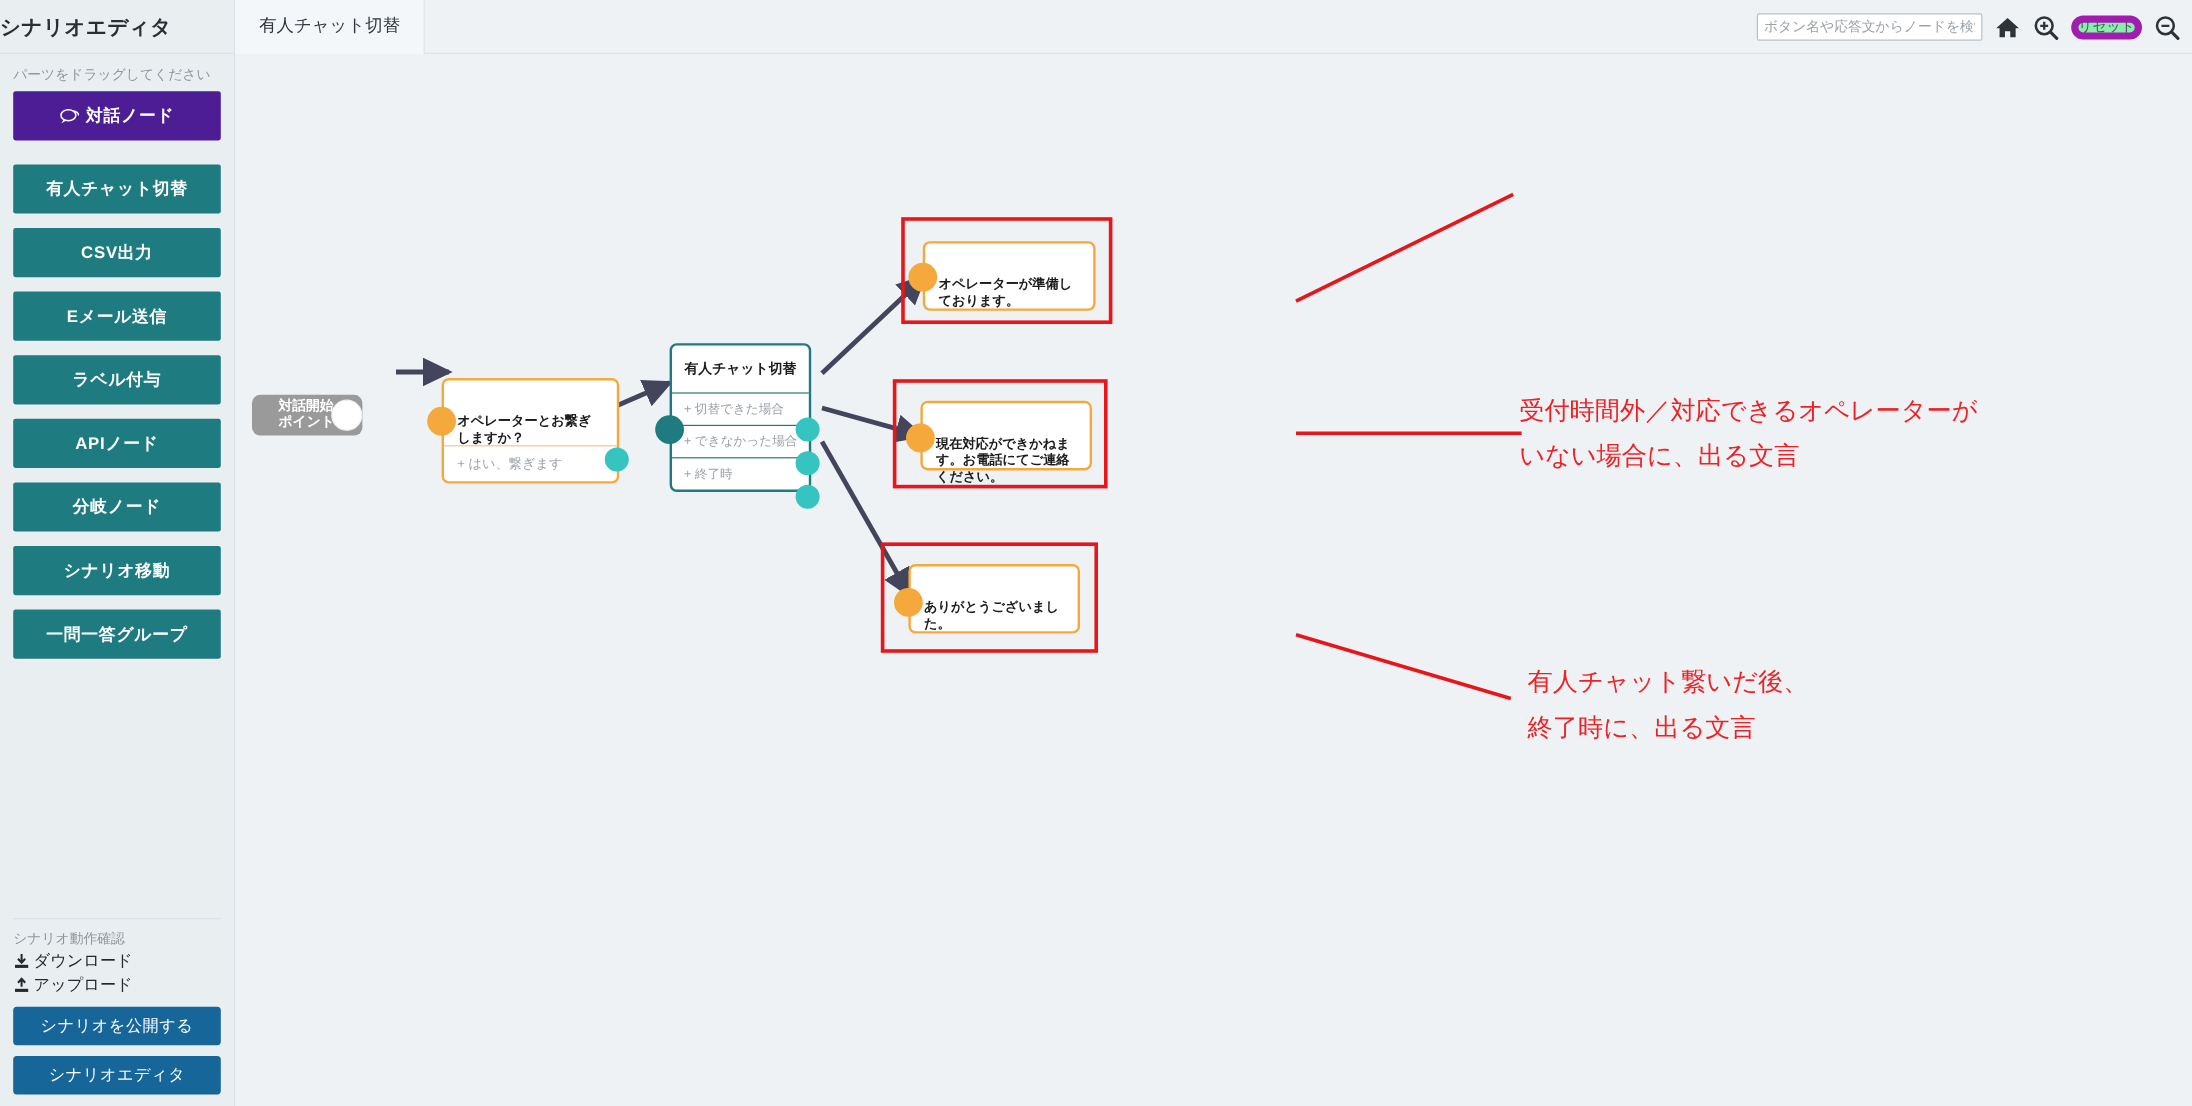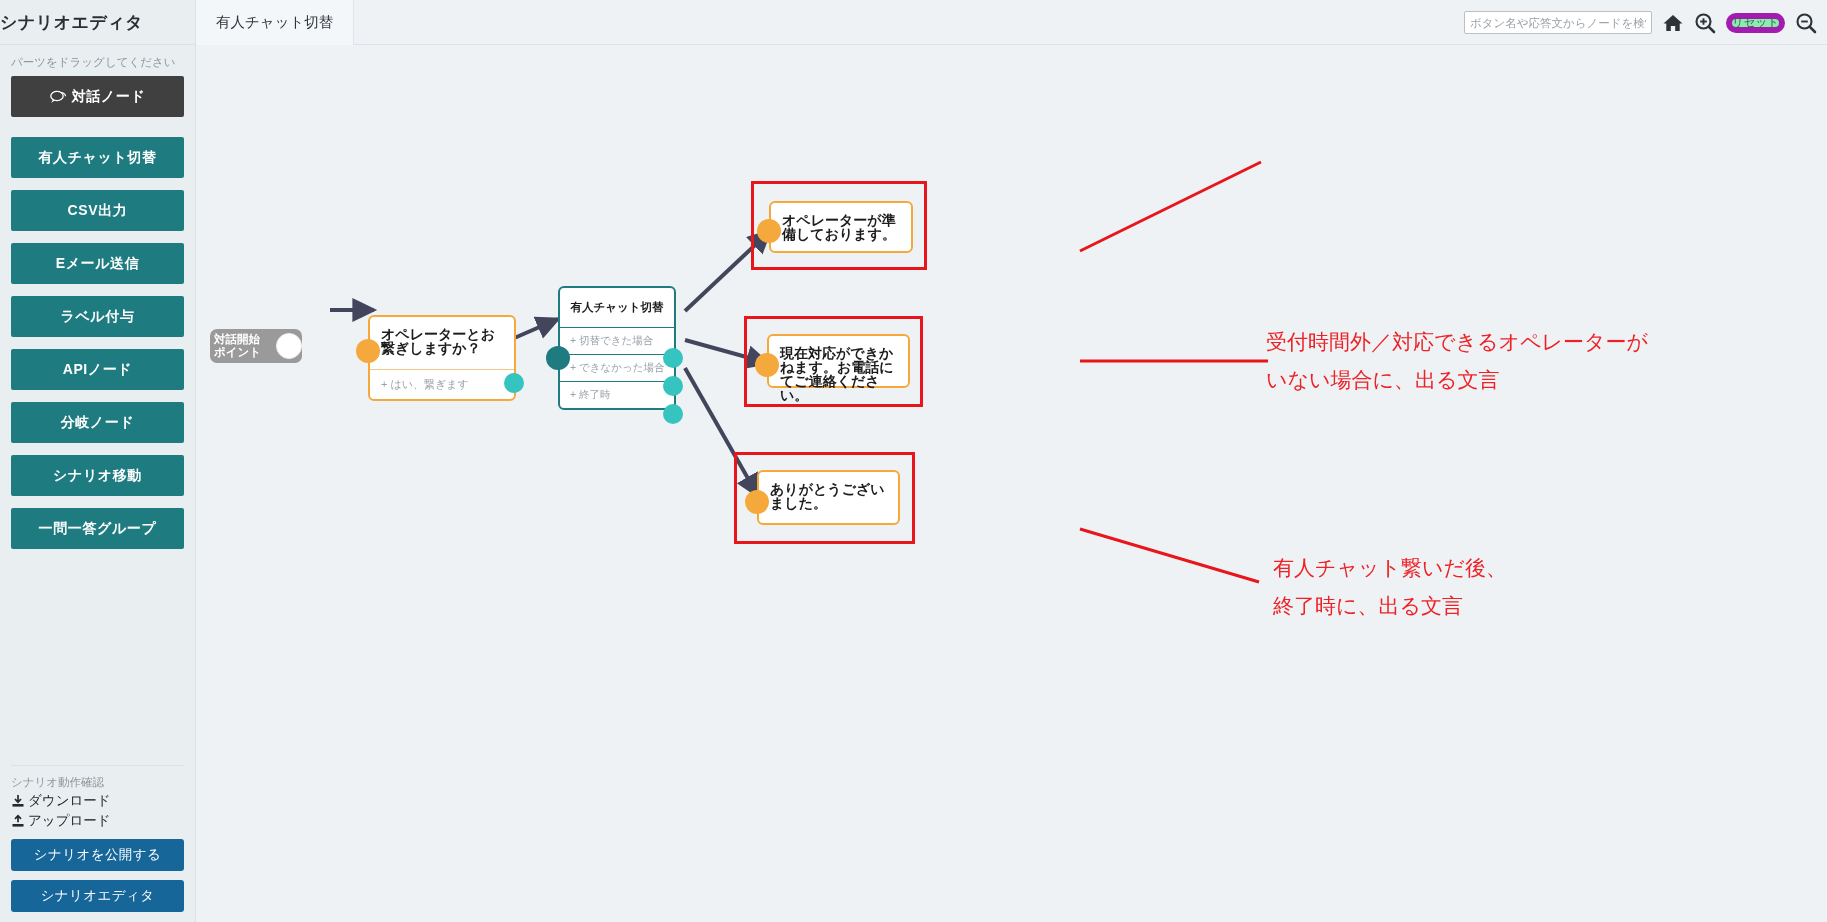--- a/index.html
+++ b/index.html
@@ -34,21 +34,21 @@
   .palette { padding: 0 11px; }
   .pal-btn {
     display: flex; align-items: center; justify-content: center;
     gap: 6px;
     height: 41px; margin-bottom: 12px;
     color: #fff; font-size: 14px; font-weight: bold;
     border-radius: 2px;
     cursor: pointer; user-select: none;
     letter-spacing: .6px;
   }
-  .pal-btn.primary { background: #404040; margin-bottom: 20px; }
+  .pal-btn.primary { background: #4c1d95; margin-bottom: 20px; }
   .pal-btn.teal    { background: #1e7b80; }
   .chat-ico { width: 16px; height: 14px; position: relative; display:inline-block; }
   .chat-ico svg { display:block; }
 
   .side-divider {
     margin: 12px 0 0 0;
     border-top: 1px solid #dbe2e7;
   }
   .side-foot {
     position: absolute; left: 0; right: 0; bottom: 0;
@@ -122,39 +122,39 @@
 
   .node { position: absolute; }
 
   
   .start-node {
     width: 92px; height: 34px;
     background: #9a9a9a;
     border-radius: 7px;
     color: #fff; font-size: 11.5px; font-weight: bold;
     line-height: 13px;
-    padding: 4px 0 0 4px;
+    padding: 4px 0 0 22px;
   }
   .port {
     position: absolute; border-radius: 50%;
   }
   .port-white { width: 26px; height: 26px; background: #fff; border:1px solid #efefef;}
   .port-orange { width: 24px; height: 24px; background: #f5a93c; }
   .port-teal-dark { width: 24px; height: 24px; background: #1e7b80; }
   .port-teal { width: 20px; height: 20px; background: #35c4c0; }
 
   
   .msg-node {
     border: 2px solid #f5a93c;
     border-radius: 6px;
     background: #fff;
   }
   .msg-body {
-    padding: 10px 11px;
-    font-size: 14px; color: #1c1c1c; line-height: 14px;
+    padding: 27px 11px;
+    font-size: 11px; color: #1c1c1c; line-height: 14px;
     font-weight: bold;
   }
   .msg-sep { border-top: 1px solid #f3c787; }
   .msg-action {
     padding: 7px 11px;
     font-size: 11px; color: #9aa1a8;
   }
 
   
   .teal-node {

